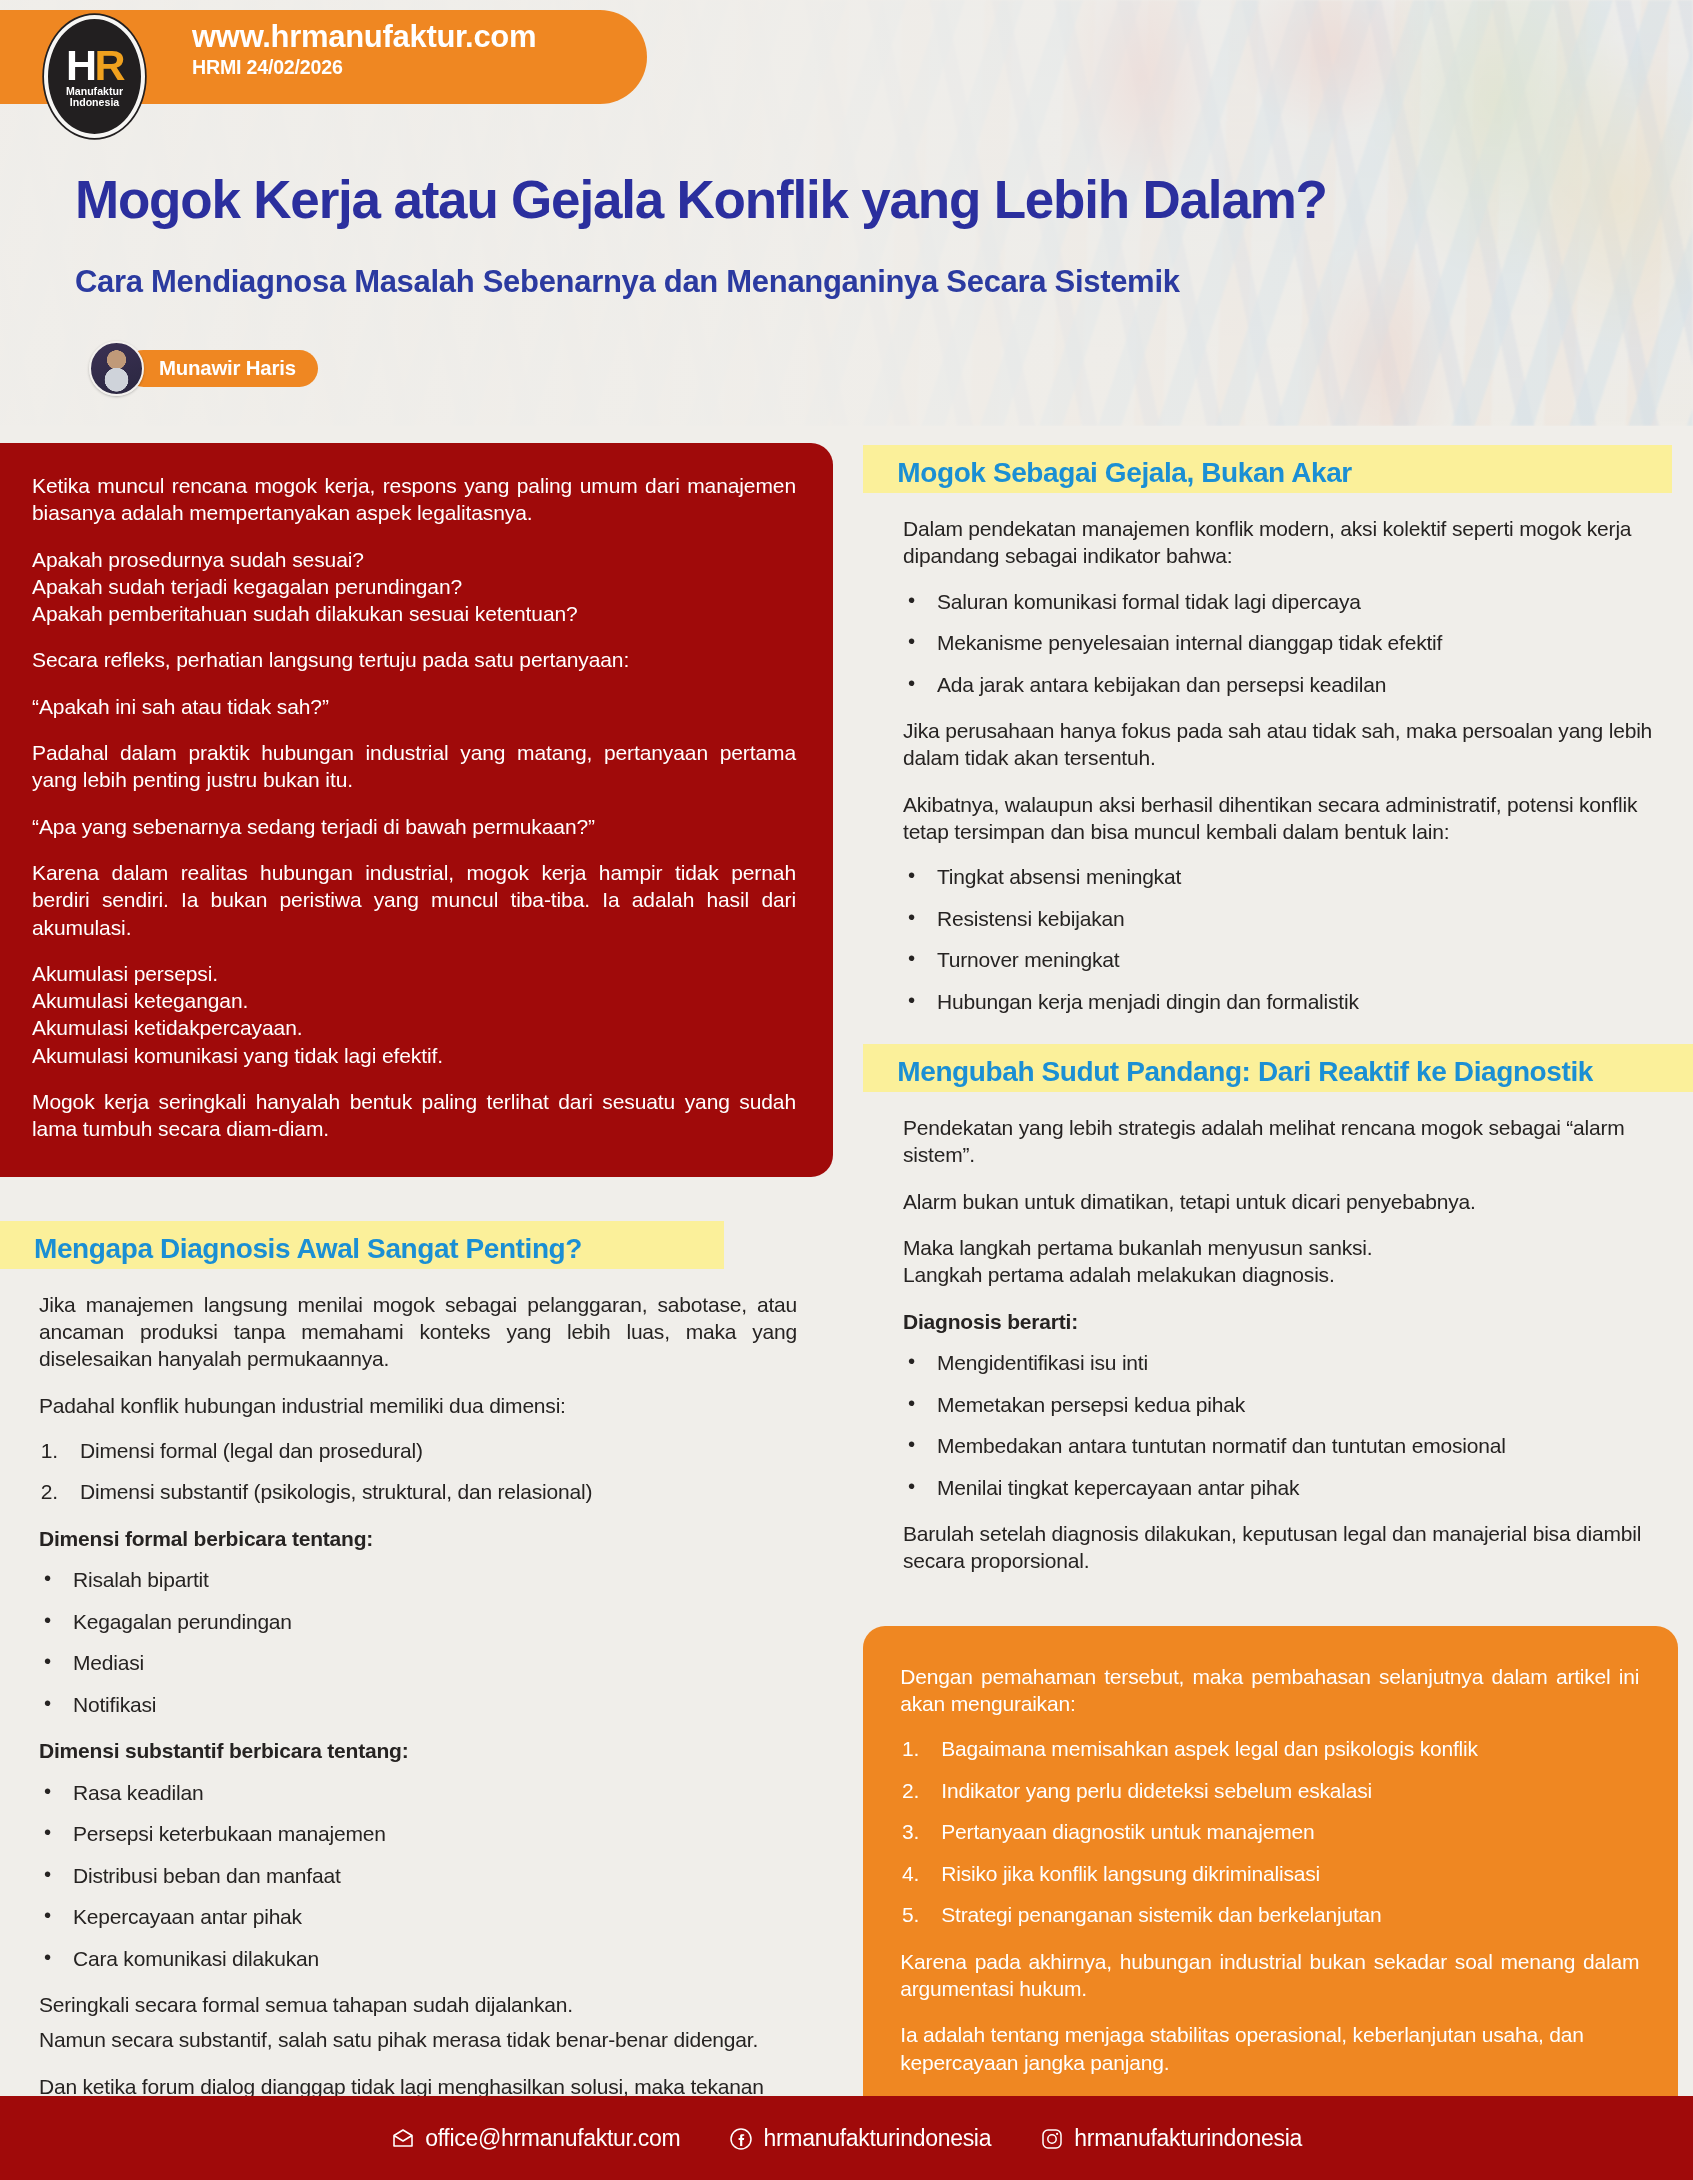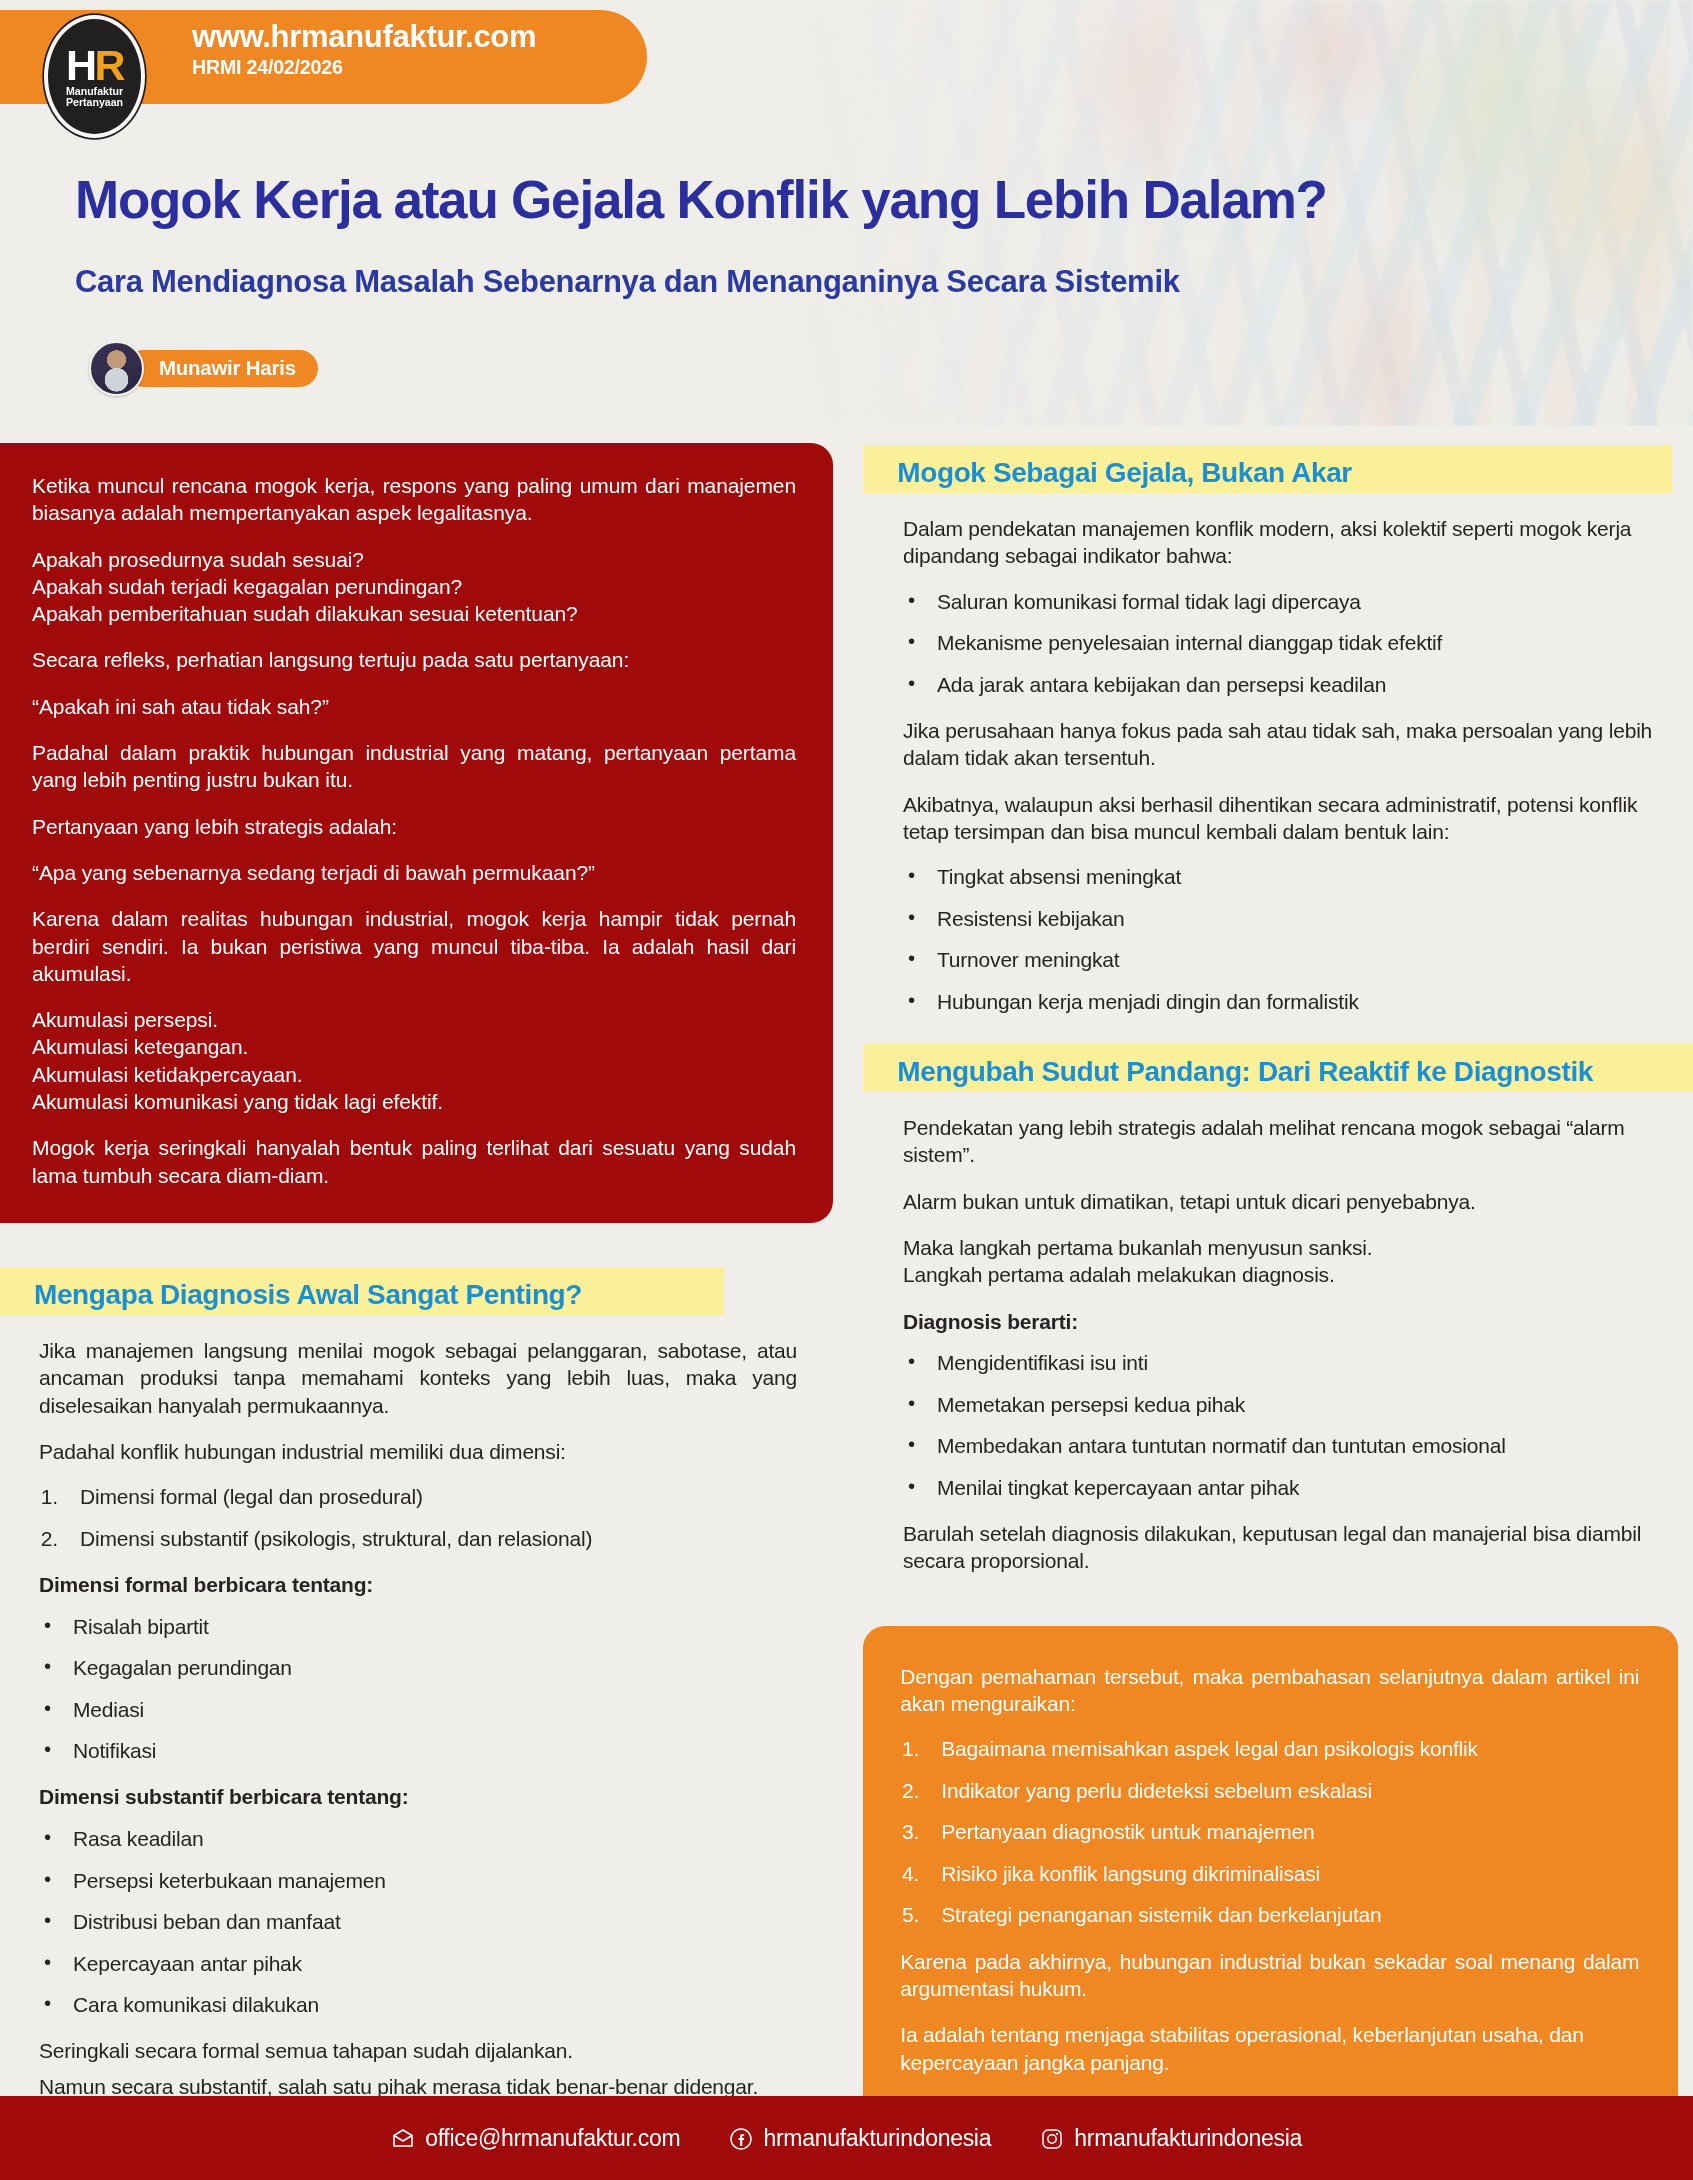--- a/index.html
+++ b/index.html
@@ -280,21 +280,21 @@
   <div id="header">
     <div id="header-photo"></div>
     <div id="header-veil"></div>
 
     <div id="brandbar"></div>
 
     <div id="logo">
       <div id="logo-mark"><span class="h">H</span><span class="r">R</span></div>
       <div id="logo-sub">
         <div>Manufaktur</div>
-        <div>Pertanyaan</div>
+        <div>Indonesia</div>
       </div>
     </div>
 
     <div id="brand-text">
       <div id="site-url">www.hrmanufaktur.com</div>
       <div id="issue-code">HRMI 24/02/2026</div>
     </div>
 
     <div id="main-title">Mogok Kerja atau Gejala Konflik yang Lebih Dalam?</div>
     <div id="sub-title">Cara Mendiagnosa Masalah Sebenarnya dan Menanganinya Secara Sistemik</div>
@@ -308,21 +308,20 @@
   <div id="col-left">
 
     <div id="red-card">
       <p class="just">Ketika muncul rencana mogok kerja, respons yang paling umum dari manajemen biasanya adalah mempertanyakan aspek legalitasnya.</p>
       <p class="nm" style="margin-bottom:0">Apakah prosedurnya sudah sesuai?</p>
       <p class="nm" style="margin-bottom:0">Apakah sudah terjadi kegagalan perundingan?</p>
       <p>Apakah pemberitahuan sudah dilakukan sesuai ketentuan?</p>
       <p>Secara refleks, perhatian langsung tertuju pada satu pertanyaan:</p>
       <p>“Apakah ini sah atau tidak sah?”</p>
       <p class="just">Padahal dalam praktik hubungan industrial yang matang, pertanyaan pertama yang lebih penting justru bukan itu.</p>
-      <p>Pertanyaan yang lebih strategis adalah:</p>
       <p>“Apa yang sebenarnya sedang terjadi di bawah permukaan?”</p>
       <p class="just">Karena dalam realitas hubungan industrial, mogok kerja hampir tidak pernah berdiri sendiri. Ia bukan peristiwa yang muncul tiba-tiba. Ia adalah hasil dari akumulasi.</p>
       <p style="margin-bottom:0">Akumulasi persepsi.</p>
       <p style="margin-bottom:0">Akumulasi ketegangan.</p>
       <p style="margin-bottom:0">Akumulasi ketidakpercayaan.</p>
       <p>Akumulasi komunikasi yang tidak lagi efektif.</p>
       <p class="just">Mogok kerja seringkali hanyalah bentuk paling terlihat dari sesuatu yang sudah lama tumbuh secara diam-diam.</p>
     </div>
 
     <div class="yellow-band" id="band-left">

